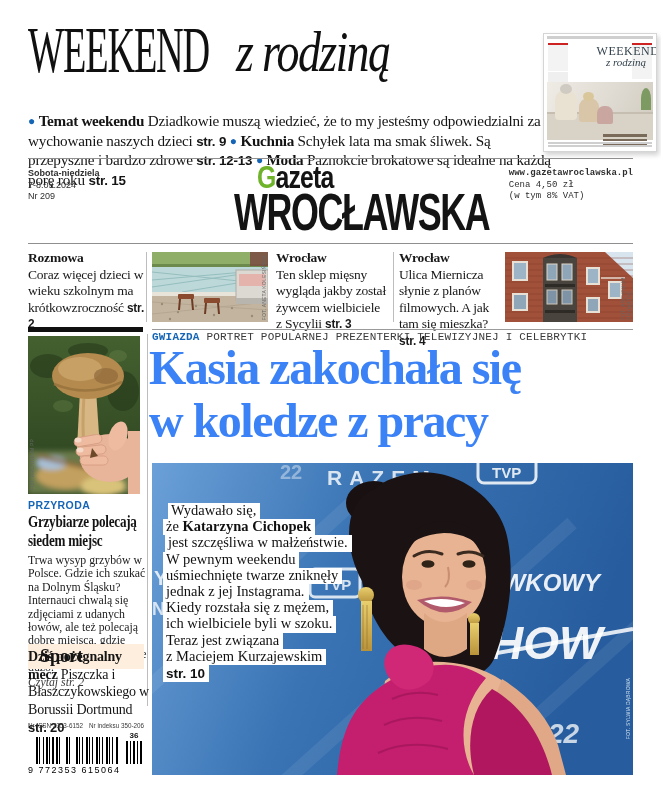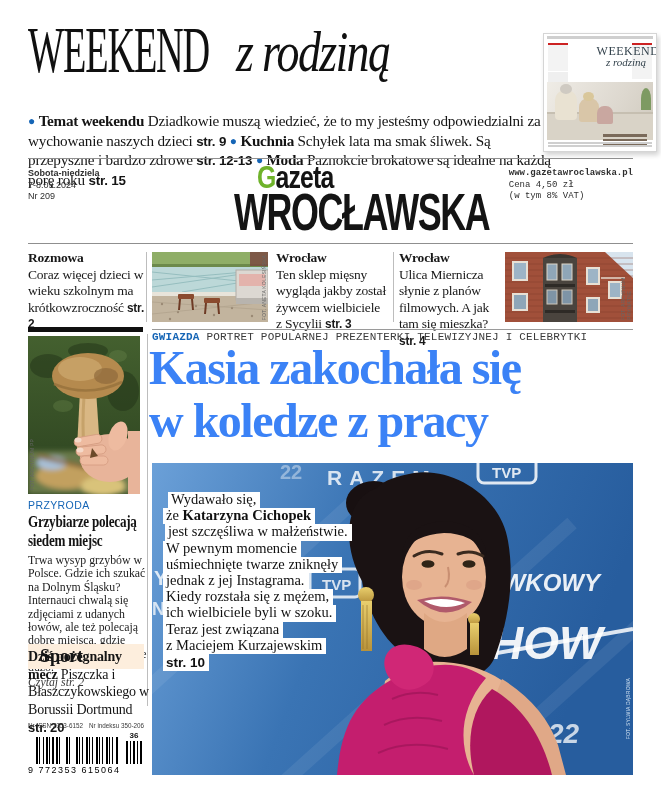--- a/index.html
+++ b/index.html
@@ -81,27 +81,27 @@
 
   
   .story-kicker{left:152px;top:331px;font-family:Liberation Mono, monospace;font-size:11px;
       letter-spacing:.2px;color:#3a3a3a;}
   .story-kicker .k{color:#1565b6;font-weight:700;}
   .headline{left:149px;top:341px;width:490px;font-size:48px;line-height:53px;font-weight:700;
       letter-spacing:-1.5px;color:#3b82f6;font-family:"Liberation Serif",serif;}
   .photo{left:152px;top:463px;width:481px;height:312px;overflow:hidden;}
   .overlay{left:163px;top:492px;width:250px;font-size:14.5px;line-height:15.2px;color:#101010;}
   .overlay .ln{display:table;background:#fff;padding:0 4px 1px 3px;white-space:nowrap;}
-  .overlay .in1{margin-left:5px;}
+  .overlay .in1{margin-left:5px;margin-top:11px;}
   .overlay .in2{margin-left:2px;}
   .overlay .pgline{font-family:"Liberation Sans",sans-serif;font-weight:700;font-size:13.5px;padding-top:1px;}
 
   
   .mush{left:28px;top:336px;width:112px;height:158px;overflow:hidden;}
-  .nat-kicker{left:28px;top:499px;font-family:"Liberation Sans",sans-serif;font-weight:400;
+  .nat-kicker{left:28px;top:499px;font-family:"Liberation Sans",sans-serif;font-weight:700;
       font-size:10.5px;letter-spacing:.4px;color:#1565b6;}
   .nat-headline{left:28px;top:512px;width:150px;font-size:16px;line-height:19px;font-weight:700;
       letter-spacing:-.3px;transform:scaleX(.82);transform-origin:0 0;color:#141414;}
   .nat-body{left:28px;top:554px;width:119px;font-size:11.8px;line-height:13.4px;color:#1c1c1c;}
   .nat-read{font-style:italic;color:#3c3c3c;margin-top:1px;}
   .sport-box{left:28px;top:644px;width:116px;height:25px;background:#fdeedd;}
   .sport-box .lbl{font-size:18px;font-weight:700;line-height:25px;padding-left:12px;color:#141414;}
   .sport-text{left:28px;top:648px;width:121px;font-size:14px;line-height:17.5px;letter-spacing:-.2px;color:#141414;}
   .sport-text .pg2{display:block;font-family:"Liberation Sans",sans-serif;font-weight:700;font-size:13px;margin-top:1px;}
 
@@ -425,21 +425,21 @@
     <span class="vcred" style="right:2px;bottom:36px;color:#cfe0f0;">FOT. SYLWIA DĄBROWA</span>
   </div>
 
   <div class="abs overlay">
     <span class="ln in1">Wydawało się,</span>
     <span class="ln">
         <span>że </span>
         <b>Katarzyna Cichopek</b>
       </span>
     <span class="ln in2">jest szczęśliwa w małżeństwie.</span>
-    <span class="ln">W pewnym momencie</span>
+    <span class="ln">W pewnym weekendu</span>
     <span class="ln">uśmiechnięte twarze zniknęły</span>
     <span class="ln">jednak z jej Instagrama.</span>
     <span class="ln">Kiedy rozstała się z mężem,</span>
     <span class="ln">ich wielbiciele byli w szoku.</span>
     <span class="ln">Teraz jest związana</span>
     <span class="ln">z Maciejem Kurzajewskim</span>
     <span class="ln pgline">str. 10</span>
   </div>
 
 </div>

